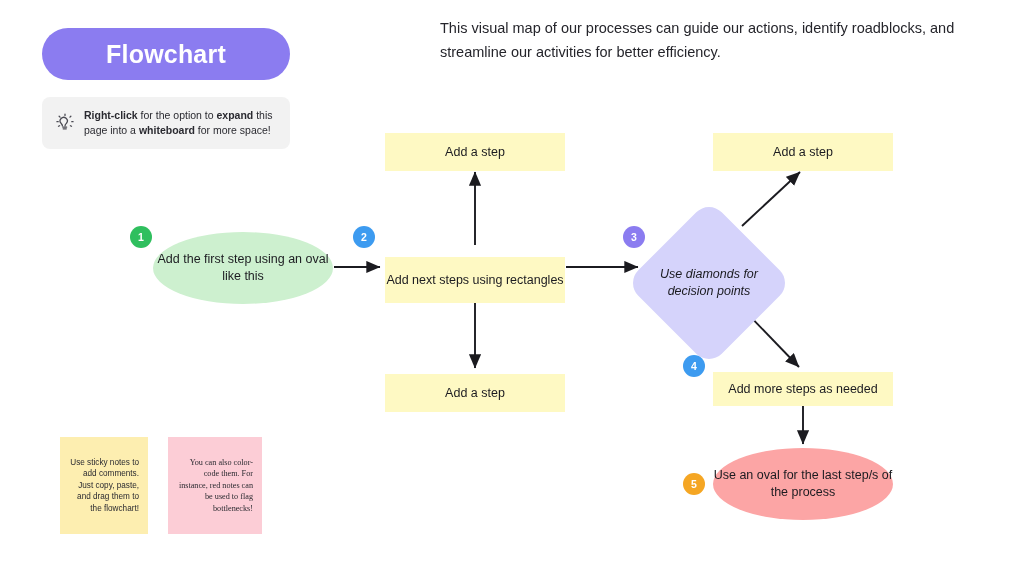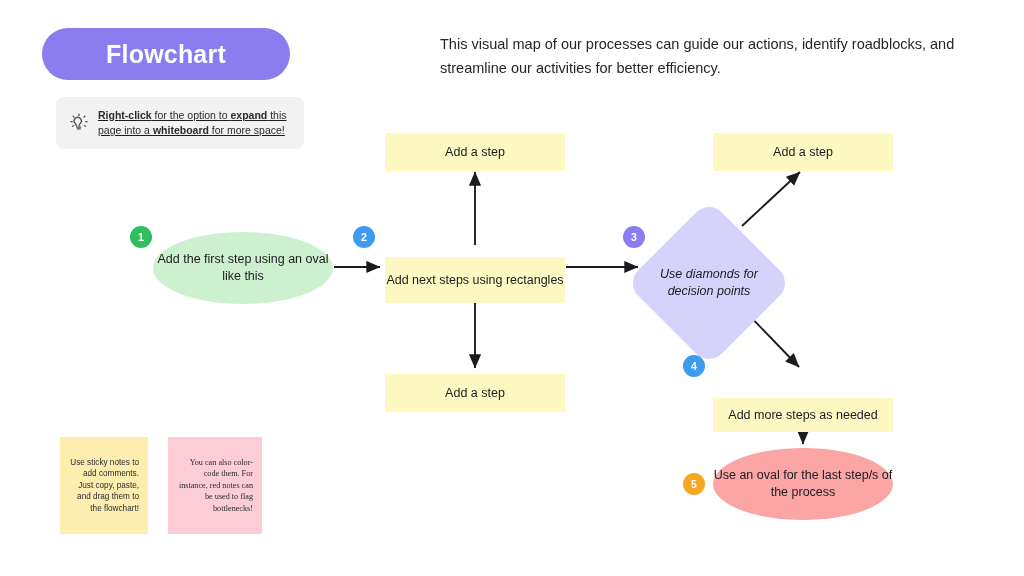--- a/index.html
+++ b/index.html
@@ -38,41 +38,40 @@
   #title-pill .title-text {
     color: #ffffff;
     font-size: 25px;
     font-weight: bold;
     letter-spacing: 0.2px;
   }
 
   #intro-text {
     position: absolute;
     left: 440px;
-    top: 32px;
+    top: 16px;
     width: 540px;
     font-size: 14.5px;
     line-height: 24px;
     color: #25252b;
   }
 
   
   #tip-box {
     position: absolute;
-    left: 56px;
+    left: 42px;
     top: 97px;
     width: 248px;
     height: 52px;
     background: #f2f2f2;
     border-radius: 8px;
     display: flex;
     align-items: center;
     padding: 0 10px;
     box-sizing: border-box;
-    text-decoration: underline;
   }
   #tip-box .bulb {
     flex: 0 0 auto;
     width: 26px;
     height: 26px;
     margin-right: 6px;
     display: flex;
     align-items: center;
     justify-content: center;
   }
@@ -238,21 +237,21 @@
 
   <div class="diamond-wrap" style="left:650px; top:224px; width:118px; height:118px;font-style:italic;">
     <div class="diamond-shape"></div>
     <div class="diamond-label">Use diamonds for decision points</div>
   </div>
 
   <div class="node rect" style="left:713px; top:133px; width:180px; height:38px;">
     <span>Add a step</span>
   </div>
 
-  <div class="node rect" style="left:713px; top:372px; width:180px; height:34px;margin-top:26px;">
+  <div class="node rect" style="left:713px; top:372px; width:180px; height:34px;">
     <span>Add more steps as needed</span>
   </div>
 
   <div class="node oval oval-yellow" style="left:713px; top:448px; width:180px; height:72px;">
     <span>Use an oval for the last step/s of the process</span>
   </div>
 
   <div class="badge" style="left:130px; top:226px; background:#2fbf5e;">
     <span>1</span>
   </div>

